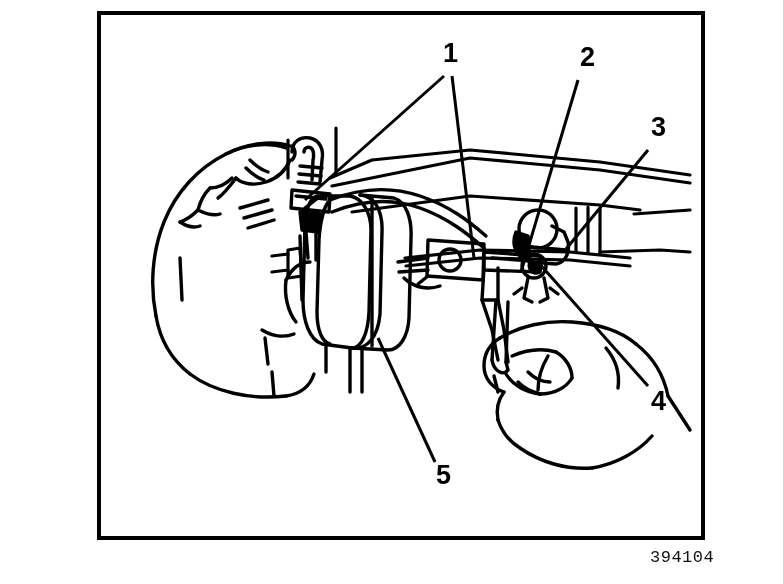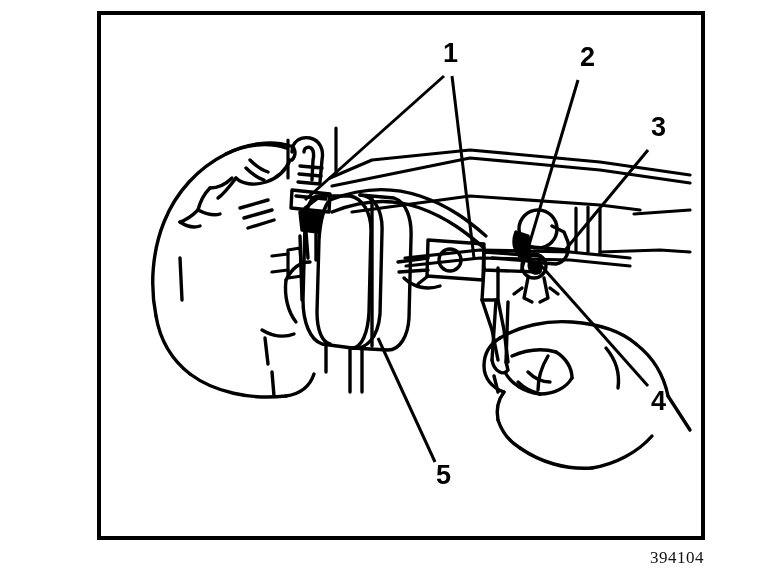--- a/index.html
+++ b/index.html
@@ -34,21 +34,21 @@
     font-size: 27px;
     color: #000000;
     line-height: 1;
     letter-spacing: 0px;
     user-select: none;
   }
   #figure-number {
     position: absolute;
     left: 650px;
     top: 548px;
-    font-family: Liberation Serif, serif;
+    font-family: Liberation Mono, monospace;
     font-size: 17px;
     color: #111111;
     letter-spacing: 0.5px;
   }
 </style>
 </head>
 <body>
 
 <div id="figure-root">
 

